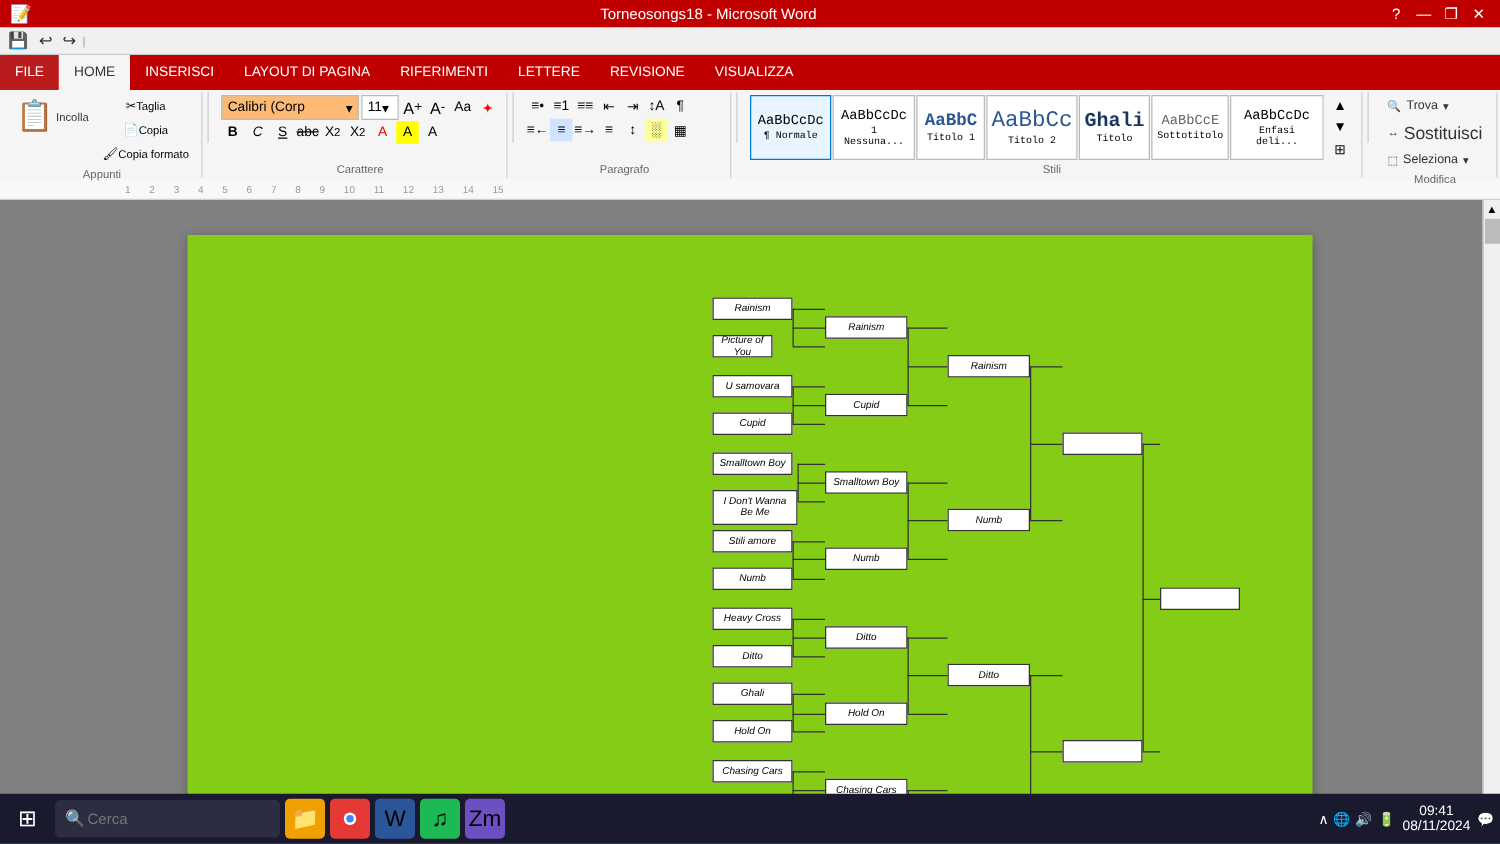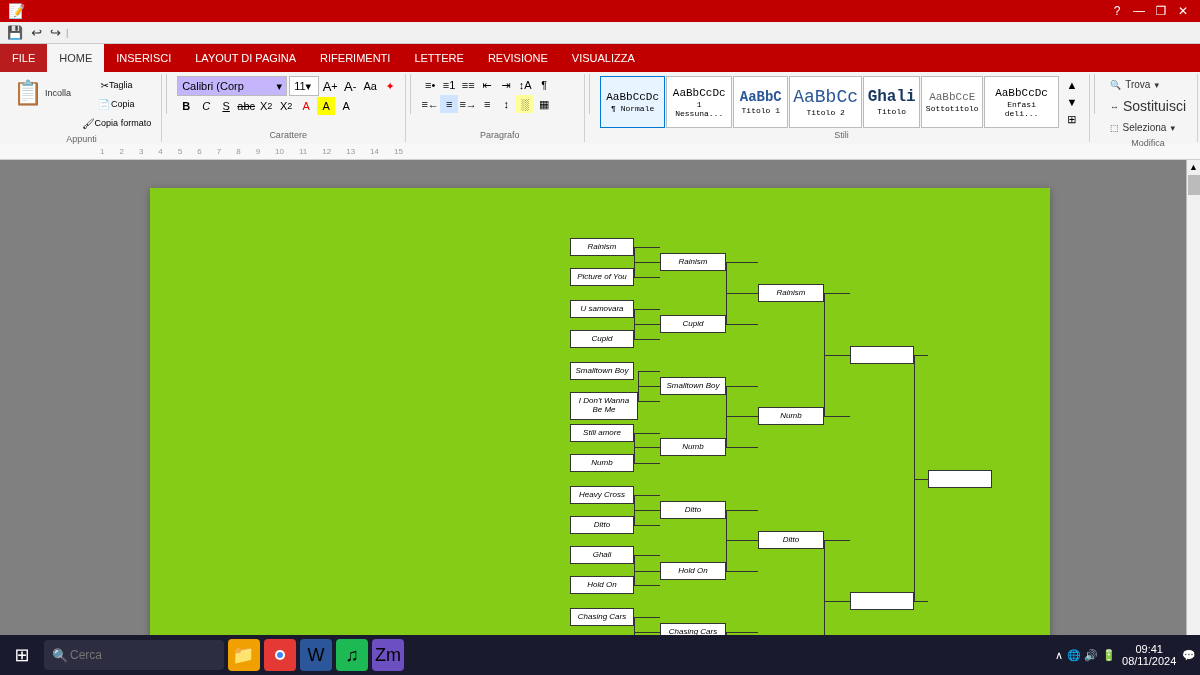--- a/index.html
+++ b/index.html
@@ -75,21 +75,21 @@
       border: 1px solid transparent;
       background: none;
       font-size: 9px;
       color: #333;
       min-width: 30px;
     }
 
     
     .font-box {
       border: 1px solid #bbb;
-      background: #c4b5fd;
+      background: #fdba74;
       padding: 1px 4px;
       font-size: 11px;
       height: 20px;
       display: flex; align-items: center;
     }
     .font-size-box {
       border: 1px solid #bbb;
       background: white;
       padding: 1px 4px;
       font-size: 11px;
@@ -292,20 +292,21 @@
       color: #333;
     }
   </style>
 </head>
 <body>
 
 <div class="title-bar">
   <div style="display:flex;align-items:center;gap:4px;">
     <span style="font-size:14px;">📝</span>
   </div>
+  <div class="title-bar-title">Torneosongs18 - Microsoft Word</div>
   <div class="title-bar-controls">
     <button class="title-bar-btn">?</button>
     <button class="title-bar-btn">—</button>
     <button class="title-bar-btn">❐</button>
     <button class="title-bar-btn">✕</button>
   </div>
 </div>
 
 <div class="quickbar">
   <button class="qb-btn">💾</button>
@@ -488,21 +489,21 @@
       <span>15</span>
   </div>
 </div>
 
 <div class="doc-area">
   <div class="doc-page">
 
     <div class="bracket-container" style="position:relative;height:480px;">
 
       <div class="bracket-box" style="left:360px;top:20px;width:64px;height:18px;font-size:8px;">Rainism</div>
-      <div class="bracket-box" style="left:360px;top:50px;width:64px;height:18px;font-size:8px;">Picture of You</div>
+      <div class="bracket-box" style="left:360px;top:50px;width:48px;height:18px;font-size:8px;">Picture of You</div>
       <div class="bracket-box" style="left:360px;top:82px;width:64px;height:18px;font-size:8px;">U samovara</div>
       <div class="bracket-box" style="left:360px;top:112px;width:64px;height:18px;font-size:8px;">Cupid</div>
       <div class="bracket-box" style="left:360px;top:144px;width:64px;height:18px;font-size:8px;">Smalltown Boy</div>
       <div class="bracket-box" style="left:360px;top:174px;width:68px;height:28px;font-size:8px;line-height:1.1;">I Don't Wanna Be Me</div>
       <div class="bracket-box" style="left:360px;top:206px;width:64px;height:18px;font-size:8px;">Stili amore</div>
       <div class="bracket-box" style="left:360px;top:236px;width:64px;height:18px;font-size:8px;">Numb</div>
       <div class="bracket-box" style="left:360px;top:268px;width:64px;height:18px;font-size:8px;">Heavy Cross</div>
       <div class="bracket-box" style="left:360px;top:298px;width:64px;height:18px;font-size:8px;">Ditto</div>
       <div class="bracket-box" style="left:360px;top:328px;width:64px;height:18px;font-size:8px;">Ghali</div>
       <div class="bracket-box" style="left:360px;top:358px;width:64px;height:18px;font-size:8px;">Hold On</div>

